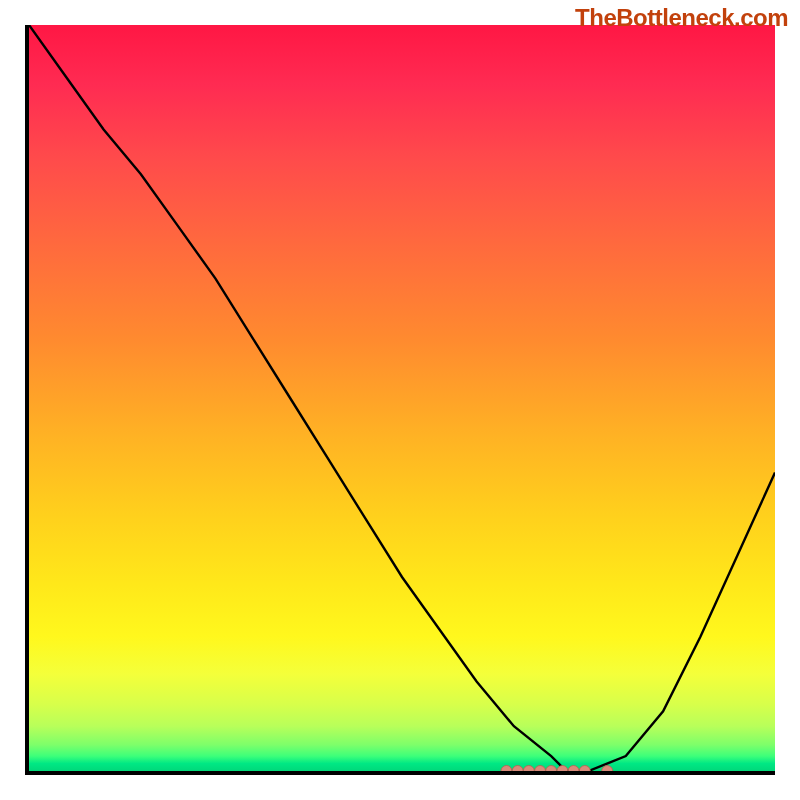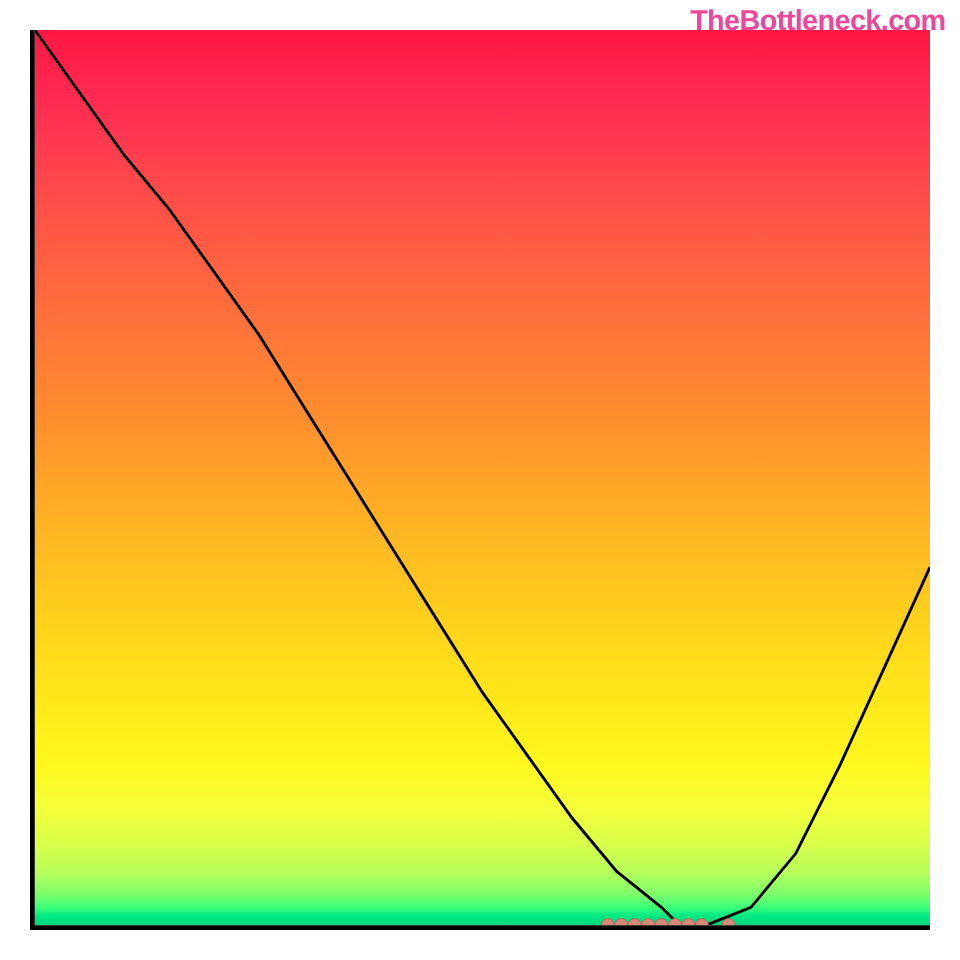--- a/index.html
+++ b/index.html
@@ -17,21 +17,21 @@
     width: 800px;
     height: 800px;
   }
 
   .watermark {
     position: absolute;
     top: 4px;
     right: 12px;
     font-size: 24px;
     font-weight: bold;
-    color: #ec4899;
+    color: #c2410c;
     z-index: 50;
     letter-spacing: -0.5px;
   }
 
   .plot-axes {
     position: absolute;
     top: 25px;
     left: 25px;
     width: 750px;
     height: 750px;

